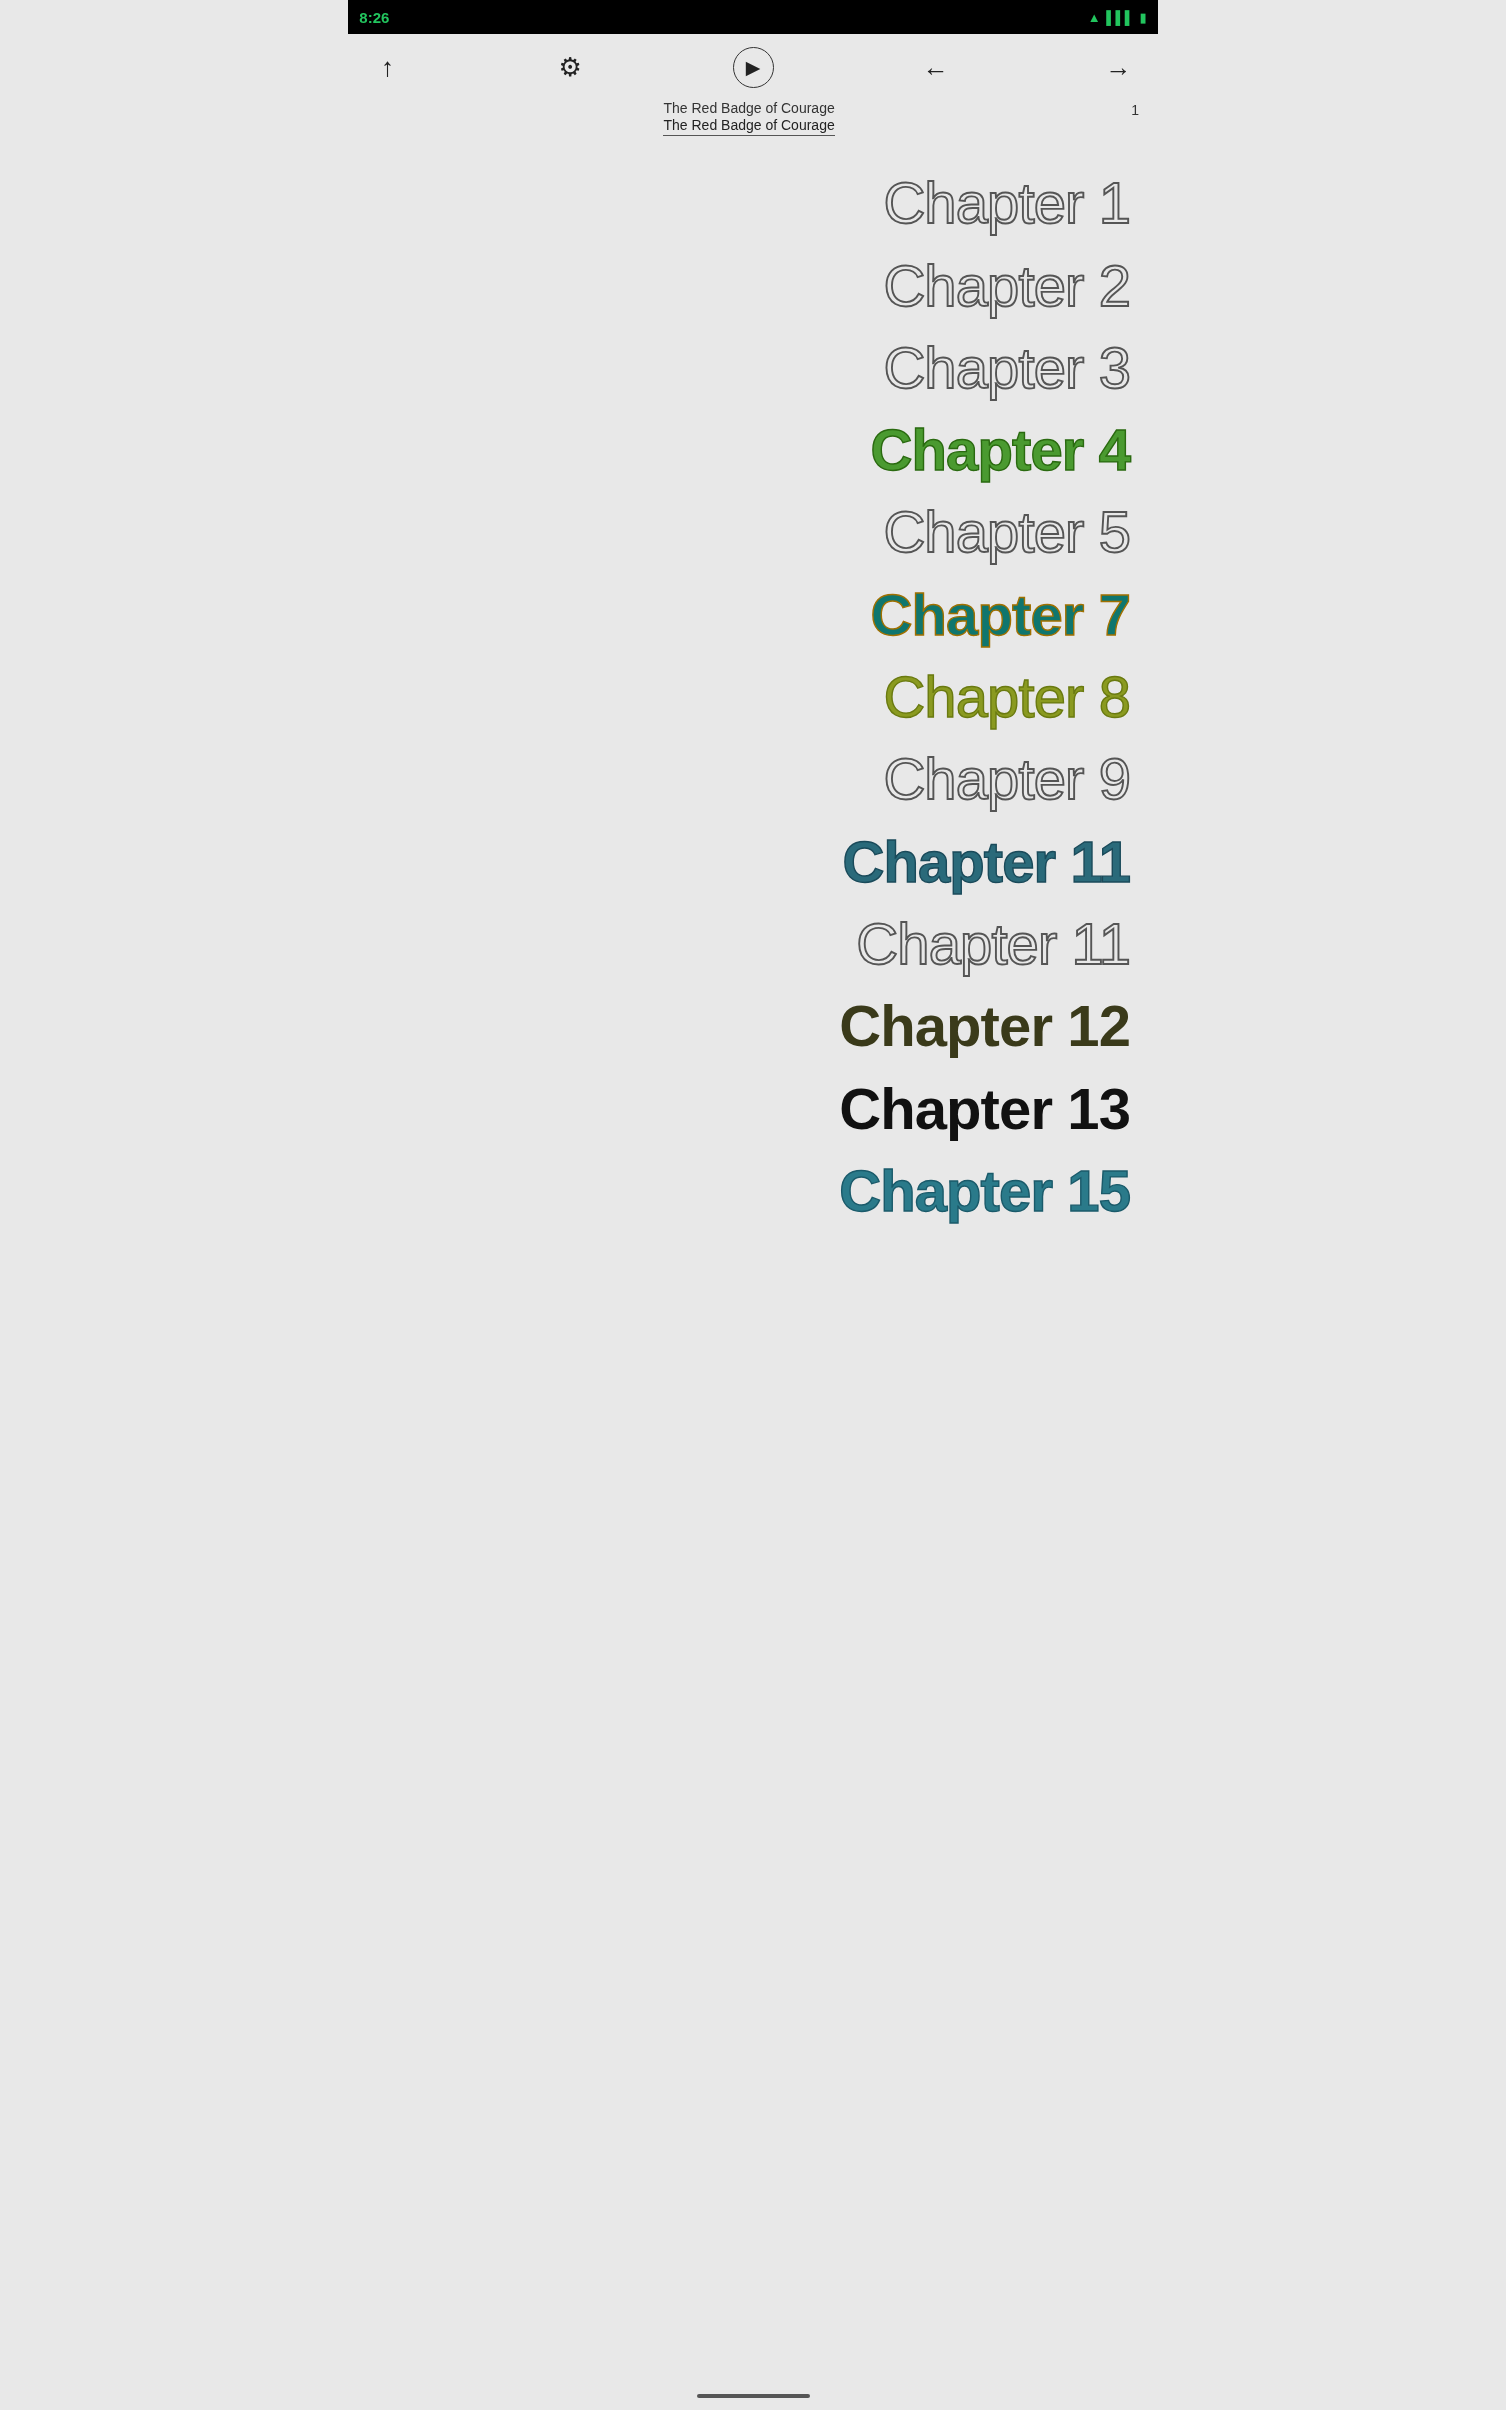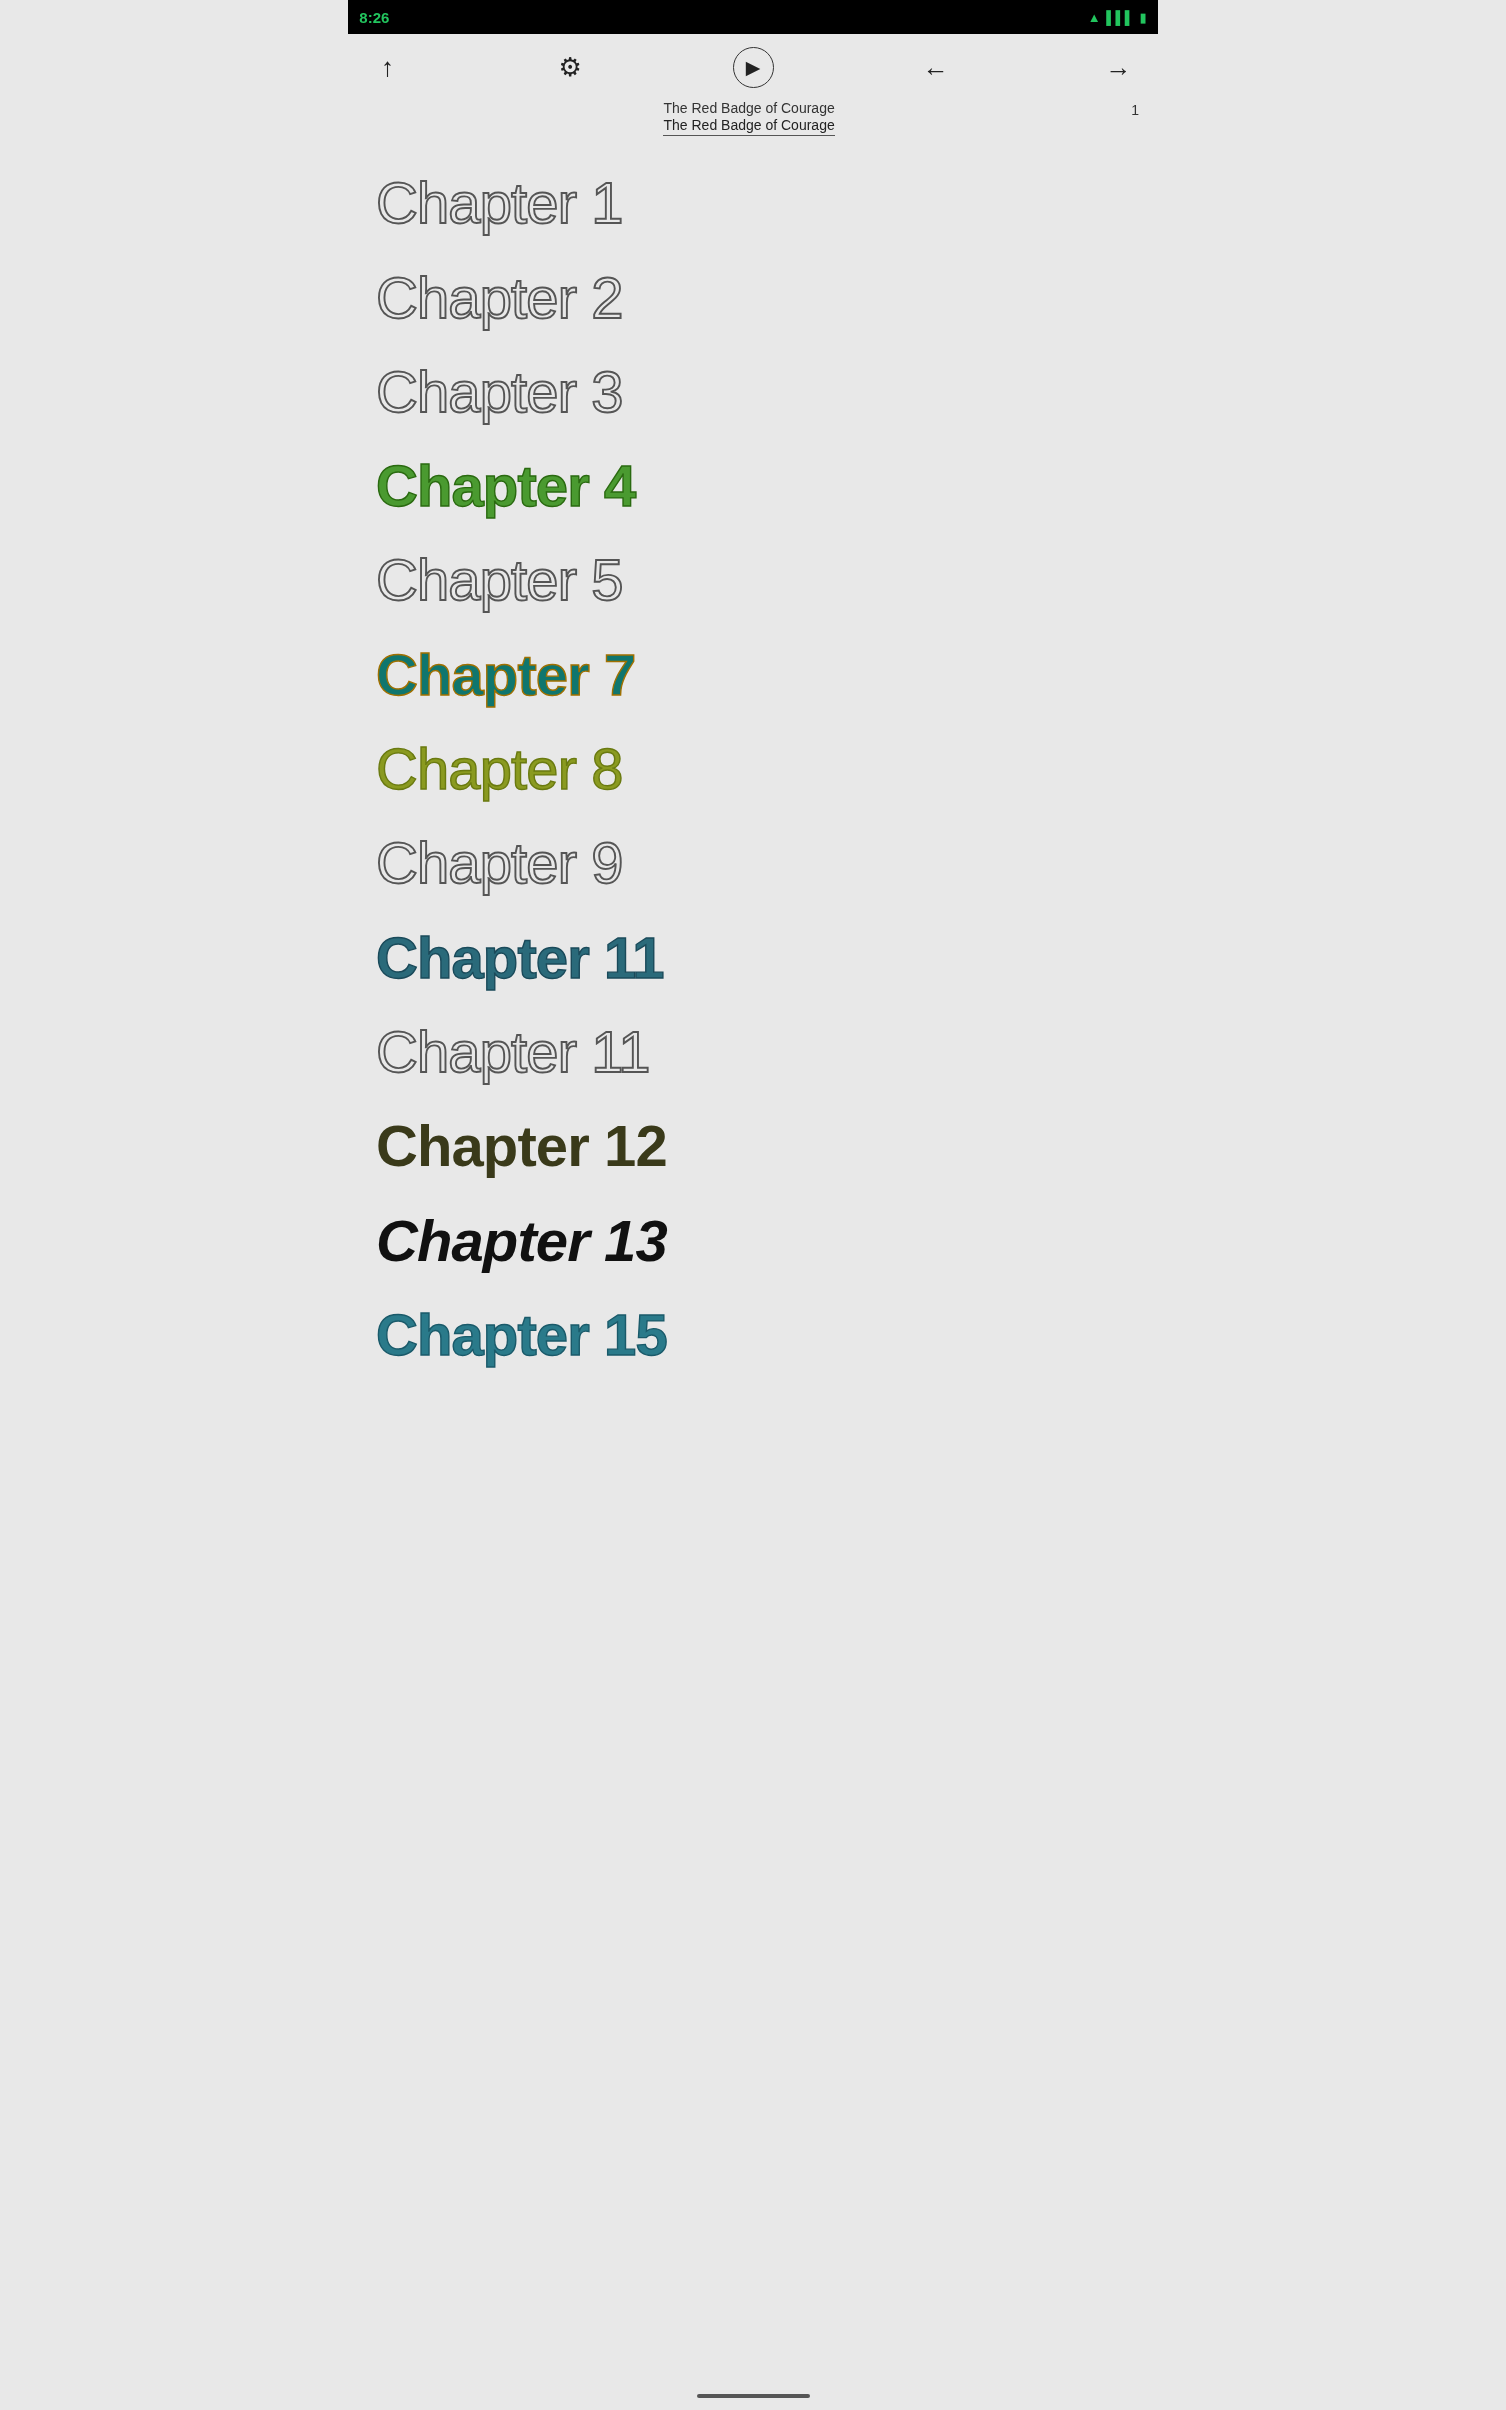--- a/index.html
+++ b/index.html
@@ -100,21 +100,22 @@
       font-size: 14px;
       color: #333;
       padding-top: 1.9px;
     }
 
     
     .chapter-list {
       padding: 19px 28px 28px 28px;
       display: flex;
       flex-direction: column;
-      gap: 16px;
+      gap: 4px;
+      text-align: right;
     }
 
     .chapter-item {
       font-size: 58px;
       line-height: 1.35;
       cursor: pointer;
       letter-spacing: -0.9px;
       -webkit-text-stroke: 1.9px transparent;
     }
 
@@ -157,21 +158,20 @@
     .ch-dark-olive {
       color: #3a3a1a;
       font-weight: 700;
       -webkit-text-stroke: 0px;
     }
 
     
     .ch-very-dark-bold {
       color: #111;
       font-weight: 900;
-      font-style: italic;
       -webkit-text-stroke: 0px;
     }
 
     
     .ch-purple {
       color: #5a3a9a;
       font-weight: 700;
       -webkit-text-stroke: 1.4px #3a1a7a;
     }
 

